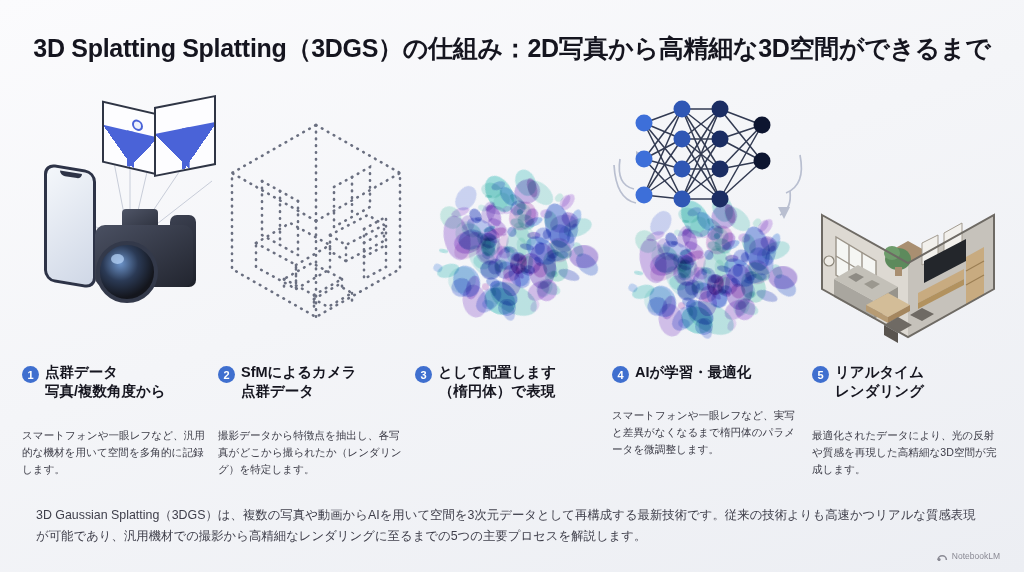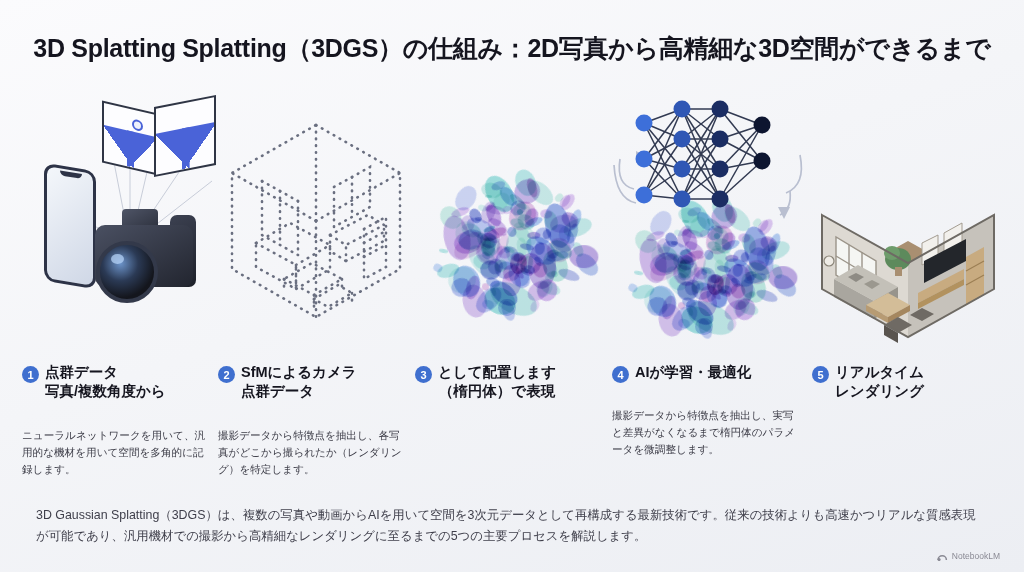--- a/index.html
+++ b/index.html
@@ -150,21 +150,21 @@
     </div>
     <div class="head">
       <div class="head-row">
         <div class="badge">1</div>
         <div class="htext">
           <div>点群データ</div>
           <div>写真/複数角度から</div>
         </div>
       </div>
     </div>
-    <div class="desc">ニューラルネットワークを用いて、汎用的な機材を用いて空間を多角的に記録します。</div>
+    <div class="desc">スマートフォンや一眼レフなど、汎用的な機材を用いて空間を多角的に記録します。</div>
   </div>
 
   <div class="panel p2">
     <div class="art">
       <svg class="cloud-svg" width="196" height="250">
         <g fill="#5a5f70">
 
           <g id="d"></g>
         </g>
         <g stroke="#6a6f80" stroke-width="2.6" stroke-linecap="round" fill="none" stroke-dasharray="0.6 6.2">
@@ -578,21 +578,21 @@
       </svg>
     </div>
     <div class="head">
       <div class="head-row">
         <div class="badge">4</div>
         <div class="htext">
           <div>AIが学習・最適化</div>
         </div>
       </div>
     </div>
-    <div class="desc" style="top:312px">撮影データから特徴点を抽出し、実写と差異がなくなるまで楕円体のパラメータを微調整します。</div>
+    <div class="desc" style="top:312px">スマートフォンや一眼レフなど、実写と差異がなくなるまで楕円体のパラメータを微調整します。</div>
   </div>
 
   <div class="panel p5">
     <div class="art">
       <svg class="room" viewBox="0 0 188 160">
 
         <polygon points="94,150 8,102 8,44 94,92 180,44 180,102" fill="#b9a78f"></polygon>
         <polygon points="94,150 8,102 94,54 180,102" fill="#a98f71"></polygon>
 
         <polygon points="8,102 8,28 94,76 94,150" fill="#ddd9d2"></polygon>
@@ -650,20 +650,21 @@
     </div>
     <div class="head">
       <div class="head-row">
         <div class="badge">5</div>
         <div class="htext">
           <div>リアルタイム</div>
           <div>レンダリング</div>
         </div>
       </div>
     </div>
+    <div class="desc">最適化されたデータにより、光の反射や質感を再現した高精細な3D空間が完成します。</div>
   </div>
 </div>
 
 <div class="summary">3D Gaussian Splatting（3DGS）は、複数の写真や動画からAIを用いて空間を3次元データとして再構成する最新技術です。従来の技術よりも高速かつリアルな質感表現が可能であり、汎用機材での撮影から高精細なレンダリングに至るまでの5つの主要プロセスを解説します。</div>
 
 <div class="wm">
   <svg width="11" height="9" viewBox="0 0 11 9">
     <path d="M1 8 A4.2 4.2 0 0 1 9.4 8" fill="none" stroke="#8a8a94" stroke-width="1.5"></path>
     <circle cx="2.1" cy="7.6" r="1.5" fill="#8a8a94"></circle>
   </svg>

